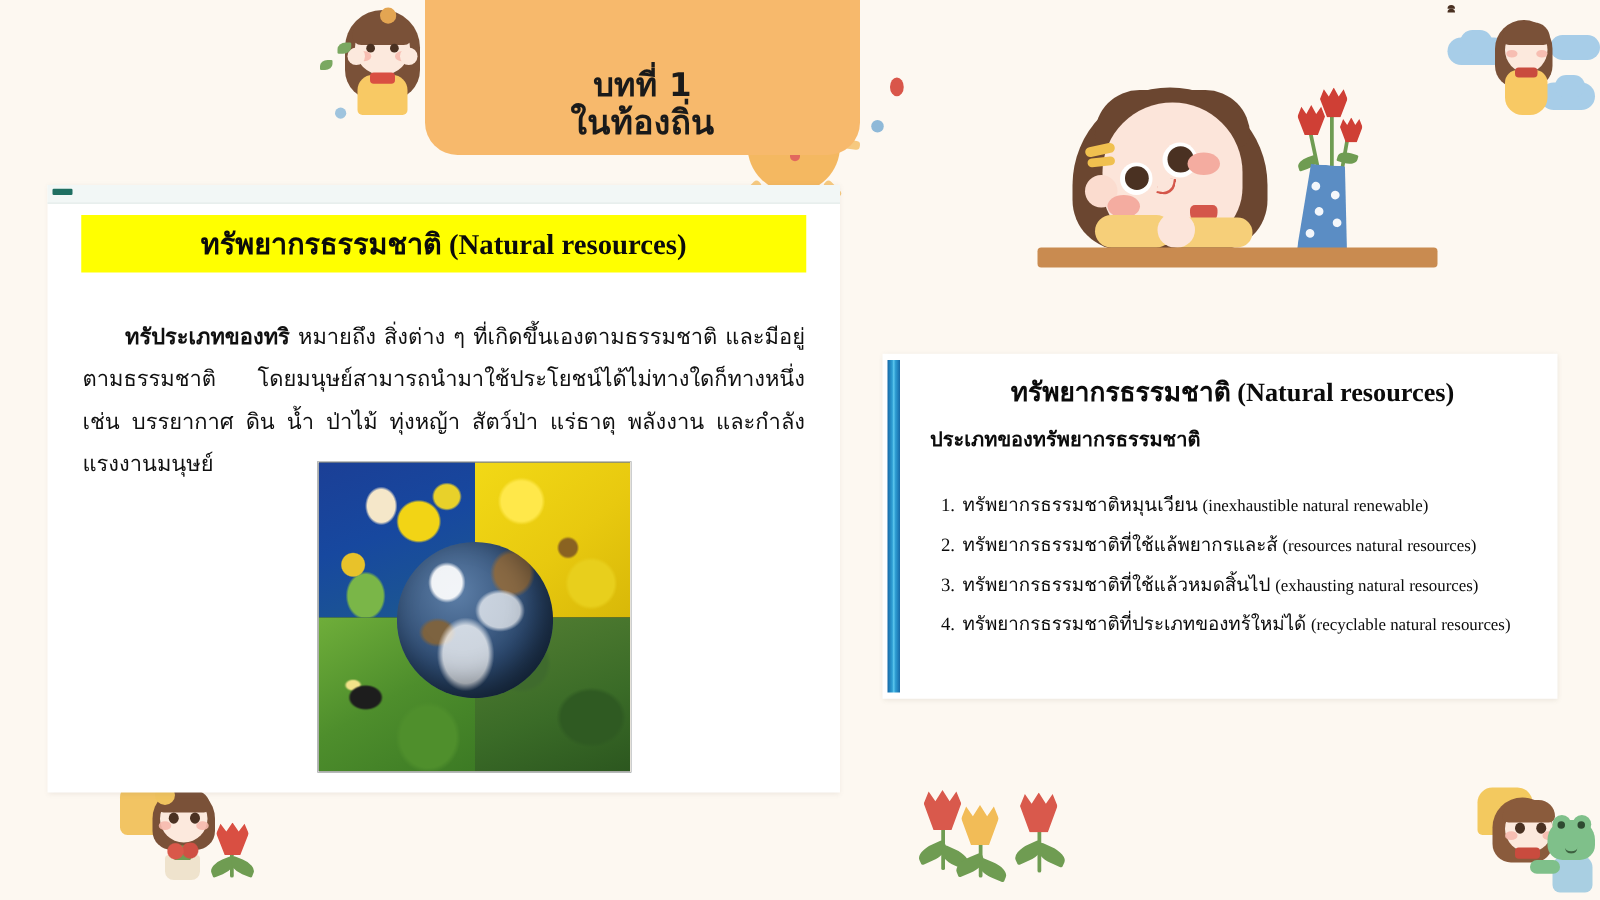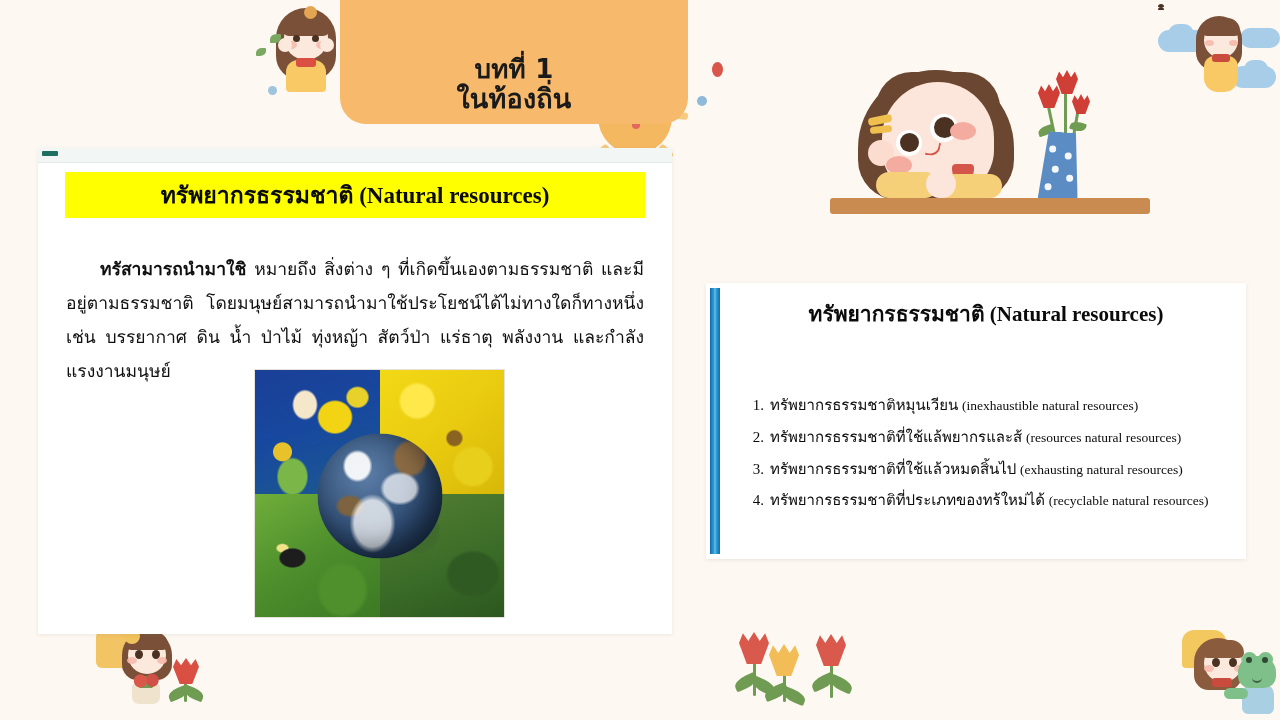--- a/index.html
+++ b/index.html
@@ -469,43 +469,44 @@
   <div class="left-card">
     <div class="card-topline">
       <div class="card-tick"></div>
     </div>
 
     <div class="yellow-title">
       <span>ทรัพยากรธรรมชาติ (Natural resources)</span>
     </div>
 
     <p class="body-para">
-      <b>ทรัสามารถนำมาใชิ</b><span> หมายถึง สิ่งต่าง ๆ ที่เกิดขึ้นเองตามธรรมชาติ และมีอยู่ตามธรรมชาติ โดยมนุษย์สามารถนำมาใช้ประโยชน์ได้ไม่ทางใดก็ทางหนึ่ง เช่น บรรยากาศ ดิน น้ำ ป่าไม้ ทุ่งหญ้า สัตว์ป่า แร่ธาตุ พลังงาน และกำลังแรงงานมนุษย์</span>
+      <b>ทรัประเภทของทริ</b><span> หมายถึง สิ่งต่าง ๆ ที่เกิดขึ้นเองตามธรรมชาติ และมีอยู่ตามธรรมชาติ โดยมนุษย์สามารถนำมาใช้ประโยชน์ได้ไม่ทางใดก็ทางหนึ่ง เช่น บรรยากาศ ดิน น้ำ ป่าไม้ ทุ่งหญ้า สัตว์ป่า แร่ธาตุ พลังงาน และกำลังแรงงานมนุษย์</span>
     </p>
 
     <div class="collage">
       <div class="q q-tl"></div>
       <div class="q q-tr"></div>
       <div class="q q-bl"></div>
       <div class="q q-br"></div>
       <div class="globe"></div>
     </div>
   </div>
 
   <div class="title-banner">
     <div class="title-line l1">บทที่ 1</div>
     <div class="title-line">ในท้องถิ่น</div>
   </div>
 
   <div class="right-panel">
     <div class="accent-bar"></div>
     <div class="rp-title">ทรัพยากรธรรมชาติ (Natural resources)</div>
+    <div class="rp-sub">ประเภทของทรัพยากรธรรมชาติ</div>
     <ol class="rp-list">
       <li>
-        <span class="num">1.</span><span>ทรัพยากรธรรมชาติหมุนเวียน </span><span class="en">(inexhaustible natural resources)</span>
+        <span class="num">1.</span><span>ทรัพยากรธรรมชาติหมุนเวียน </span><span class="en">(inexhaustible natural renewable)</span>
       </li>
       <li>
         <span class="num">2.</span><span>ทรัพยากรธรรมชาติที่ใช้แล้พยากรและส้ </span><span class="en">(resources natural resources)</span>
       </li>
       <li>
         <span class="num">3.</span><span>ทรัพยากรธรรมชาติที่ใช้แล้วหมดสิ้นไป </span><span class="en">(exhausting natural resources)</span>
       </li>
       <li>
         <span class="num">4.</span><span>ทรัพยากรธรรมชาติที่ประเภทของทร้ใหม่ได้ </span><span class="en">(recyclable natural resources)</span>
       </li>

